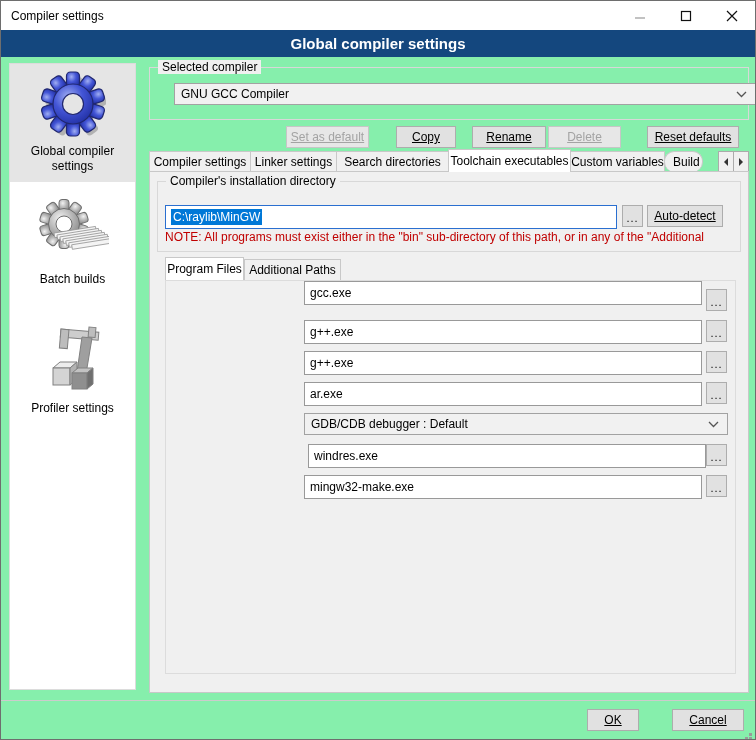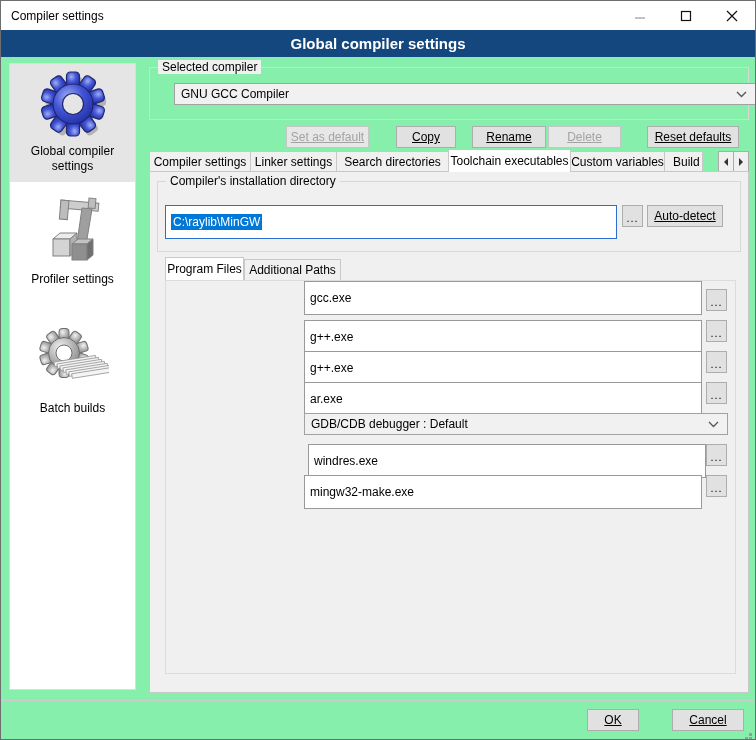--- a/index.html
+++ b/index.html
@@ -40,21 +40,21 @@
          display:flex; align-items:center; justify-content:center; font-size:12px; cursor:default;text-decoration:underline; }
   .btn.disabled { color:#a3a3a3; border-color:#c6c6c6; background:#e7e7e7; }
 
   
   .combo { background:#f1f1f1; border:1px solid #a2a2a2; display:flex; align-items:center;
            padding-left:6px; position:absolute; height:22px; }
   .combo .chev { margin-left:auto; margin-right:8px; display:flex; align-items:center; }
 
   
   .field { background:#fff; border:1px solid #999; display:flex; align-items:center;
-           padding-left:5px; position:absolute; height:34px; overflow:hidden; white-space:nowrap; }
+           padding-left:5px; position:absolute; height:24px; overflow:hidden; white-space:nowrap; }
   .field.focused { border:1px solid #2a6fd0; }
   .sel-text { background:#0078d7; color:#fff; padding:1px 2px; }
 
   .browse { position:absolute; width:21px; height:22px; background:#e1e1e1; border:1px solid #adadad;
             display:flex; align-items:flex-end; justify-content:center; font-size:11px;
             letter-spacing:1px; line-height:15px; cursor:default; }
 
   
   .tabrow { position:absolute; left:148px; top:148px; width:600px; height:23px; display:flex;
             align-items:flex-end; }
@@ -146,40 +146,20 @@
               <rect x="-6.5" y="-32" width="13" height="15" rx="4" transform="rotate(252)"></rect>
               <rect x="-6.5" y="-32" width="13" height="15" rx="4" transform="rotate(288)"></rect>
               <rect x="-6.5" y="-32" width="13" height="15" rx="4" transform="rotate(324)"></rect>
               <circle r="20"></circle>
             </g>
             <circle r="10.5" fill="#e5e5e5" stroke="#20276f" stroke-width="1.2"></circle>
           </g>
         </svg>
       </div>
       <span class="side-label">Global compiler settings</span>
-    </div>
-
-    <div class="side-item">
-      <div class="icon-wrap">
-        <svg width="64" height="72" viewBox="0 0 64 72">
-          <g stroke="#808080" stroke-width="1">
-            <rect x="20" y="3" width="38" height="8" fill="#cdcdcd" transform="rotate(5 20 3)"></rect>
-            <rect x="20" y="3" width="8" height="19" fill="#bdbdbd" transform="rotate(5 20 3)"></rect>
-            <rect x="48" y="1" width="7" height="10" fill="#bdbdbd" transform="rotate(5 48 1)"></rect>
-            <polygon points="41,11 51,12 45,48 36,46" fill="#9f9f9f"></polygon>
-            <polygon points="12,42 19,36 36,36 29,42" fill="#ececec"></polygon>
-            <rect x="12" y="42" width="17" height="17" fill="#d4d4d4"></rect>
-            <polygon points="29,42 36,36 36,53 29,59" fill="#b2b2b2"></polygon>
-            <polygon points="31,47 37,42 52,42 46,47" fill="#c2c2c2"></polygon>
-            <rect x="31" y="47" width="15" height="16" fill="#8f8f8f"></rect>
-            <polygon points="46,47 52,42 52,58 46,63" fill="#6f6f6f"></polygon>
-          </g>
-        </svg>
-      </div>
-      <span class="side-label">Profiler settings</span>
     </div>
 
     <div class="side-item">
       <div class="icon-wrap">
         <svg width="72" height="68" viewBox="0 0 72 68">
           <defs>
             <radialGradient id="gearGray" cx="0.38" cy="0.32" r="0.8">
               <stop offset="0" stop-color="#f2f2f2"></stop>
               <stop offset="0.5" stop-color="#b5b5b5"></stop>
               <stop offset="1" stop-color="#828282"></stop>
@@ -209,20 +189,40 @@
               <rect x="7.8" y="7.2" width="42" height="4.6"></rect>
               <rect x="10.4" y="9.6" width="42" height="4.6"></rect>
               <rect x="13" y="12" width="42" height="4.6"></rect>
               <rect x="15.6" y="14.4" width="42" height="4.6"></rect>
             </g>
           </g>
         </svg>
       </div>
       <span class="side-label">Batch builds</span>
     </div>
+
+    <div class="side-item">
+      <div class="icon-wrap">
+        <svg width="64" height="72" viewBox="0 0 64 72">
+          <g stroke="#808080" stroke-width="1">
+            <rect x="20" y="3" width="38" height="8" fill="#cdcdcd" transform="rotate(5 20 3)"></rect>
+            <rect x="20" y="3" width="8" height="19" fill="#bdbdbd" transform="rotate(5 20 3)"></rect>
+            <rect x="48" y="1" width="7" height="10" fill="#bdbdbd" transform="rotate(5 48 1)"></rect>
+            <polygon points="41,11 51,12 45,48 36,46" fill="#9f9f9f"></polygon>
+            <polygon points="12,42 19,36 36,36 29,42" fill="#ececec"></polygon>
+            <rect x="12" y="42" width="17" height="17" fill="#d4d4d4"></rect>
+            <polygon points="29,42 36,36 36,53 29,59" fill="#b2b2b2"></polygon>
+            <polygon points="31,47 37,42 52,42 46,47" fill="#c2c2c2"></polygon>
+            <rect x="31" y="47" width="15" height="16" fill="#8f8f8f"></rect>
+            <polygon points="46,47 52,42 52,58 46,63" fill="#6f6f6f"></polygon>
+          </g>
+        </svg>
+      </div>
+      <span class="side-label">Profiler settings</span>
+    </div>
   </div>
 
   <div class="groupbox" style="left:148px; top:66px; width:600px; height:53px;">
     <span class="gb-label">Selected compiler</span>
     <div class="combo" style="left:24px; top:15px; width:582px;">
       <span>GNU GCC Compiler</span>
       <span class="chev">
         <svg width="11" height="7">
             <path d="M1 1 L5.5 5.5 L10 1" fill="none" stroke="#555" stroke-width="1.3"></path>
           </svg>
@@ -255,21 +255,21 @@
     </div>
     <div class="tab" style="width:113px;">
       <span>Search directories</span>
     </div>
     <div class="tab active" style="width:123px;">
       <span>Toolchain executables</span>
     </div>
     <div class="tab" style="width:95px;">
       <span>Custom variables</span>
     </div>
-    <div class="tab" style="width:39px; justify-content:flex-start; padding-left:8px;">
+    <div class="tab" style="width:39px; justify-content:flex-start; padding-left:8px;border-radius:10px;">
       <span>Build</span>
     </div>
     <div class="tab-scroll">
       <div class="tab-arrow">
         <svg width="8" height="10">
             <polygon points="6,1 2,5 6,9" fill="#333"></polygon>
           </svg>
       </div>
       <div class="tab-arrow">
         <svg width="8" height="10">
@@ -286,20 +286,21 @@
   </div>
   <div class="field focused" style="left:164px; top:204px; width:452px; z-index:2;">
     <span class="sel-text">C:\raylib\MinGW</span>
   </div>
   <div class="browse" style="left:621px; top:204px; z-index:2;">
     <span>...</span>
   </div>
   <div class="btn" style="left:646px; top:204px; width:76px; z-index:2;">
     <span>Auto-detect</span>
   </div>
+  <div class="note" style="left:164px; top:229px; width:566px; z-index:2;">NOTE: All programs must exist either in the "bin" sub-directory of this path, or in any of the "Additional</div>
 
   <div class="subtab active" style="left:164px; top:256px; width:79px; z-index:2;">
     <span>Program Files</span>
   </div>
   <div class="subtab" style="left:243px; top:258px; width:97px; z-index:2;">
     <span>Additional Paths</span>
   </div>
   <div class="subpanel"></div>
 
   <span class="row-label" style="top:288px;">C compiler:</span>

